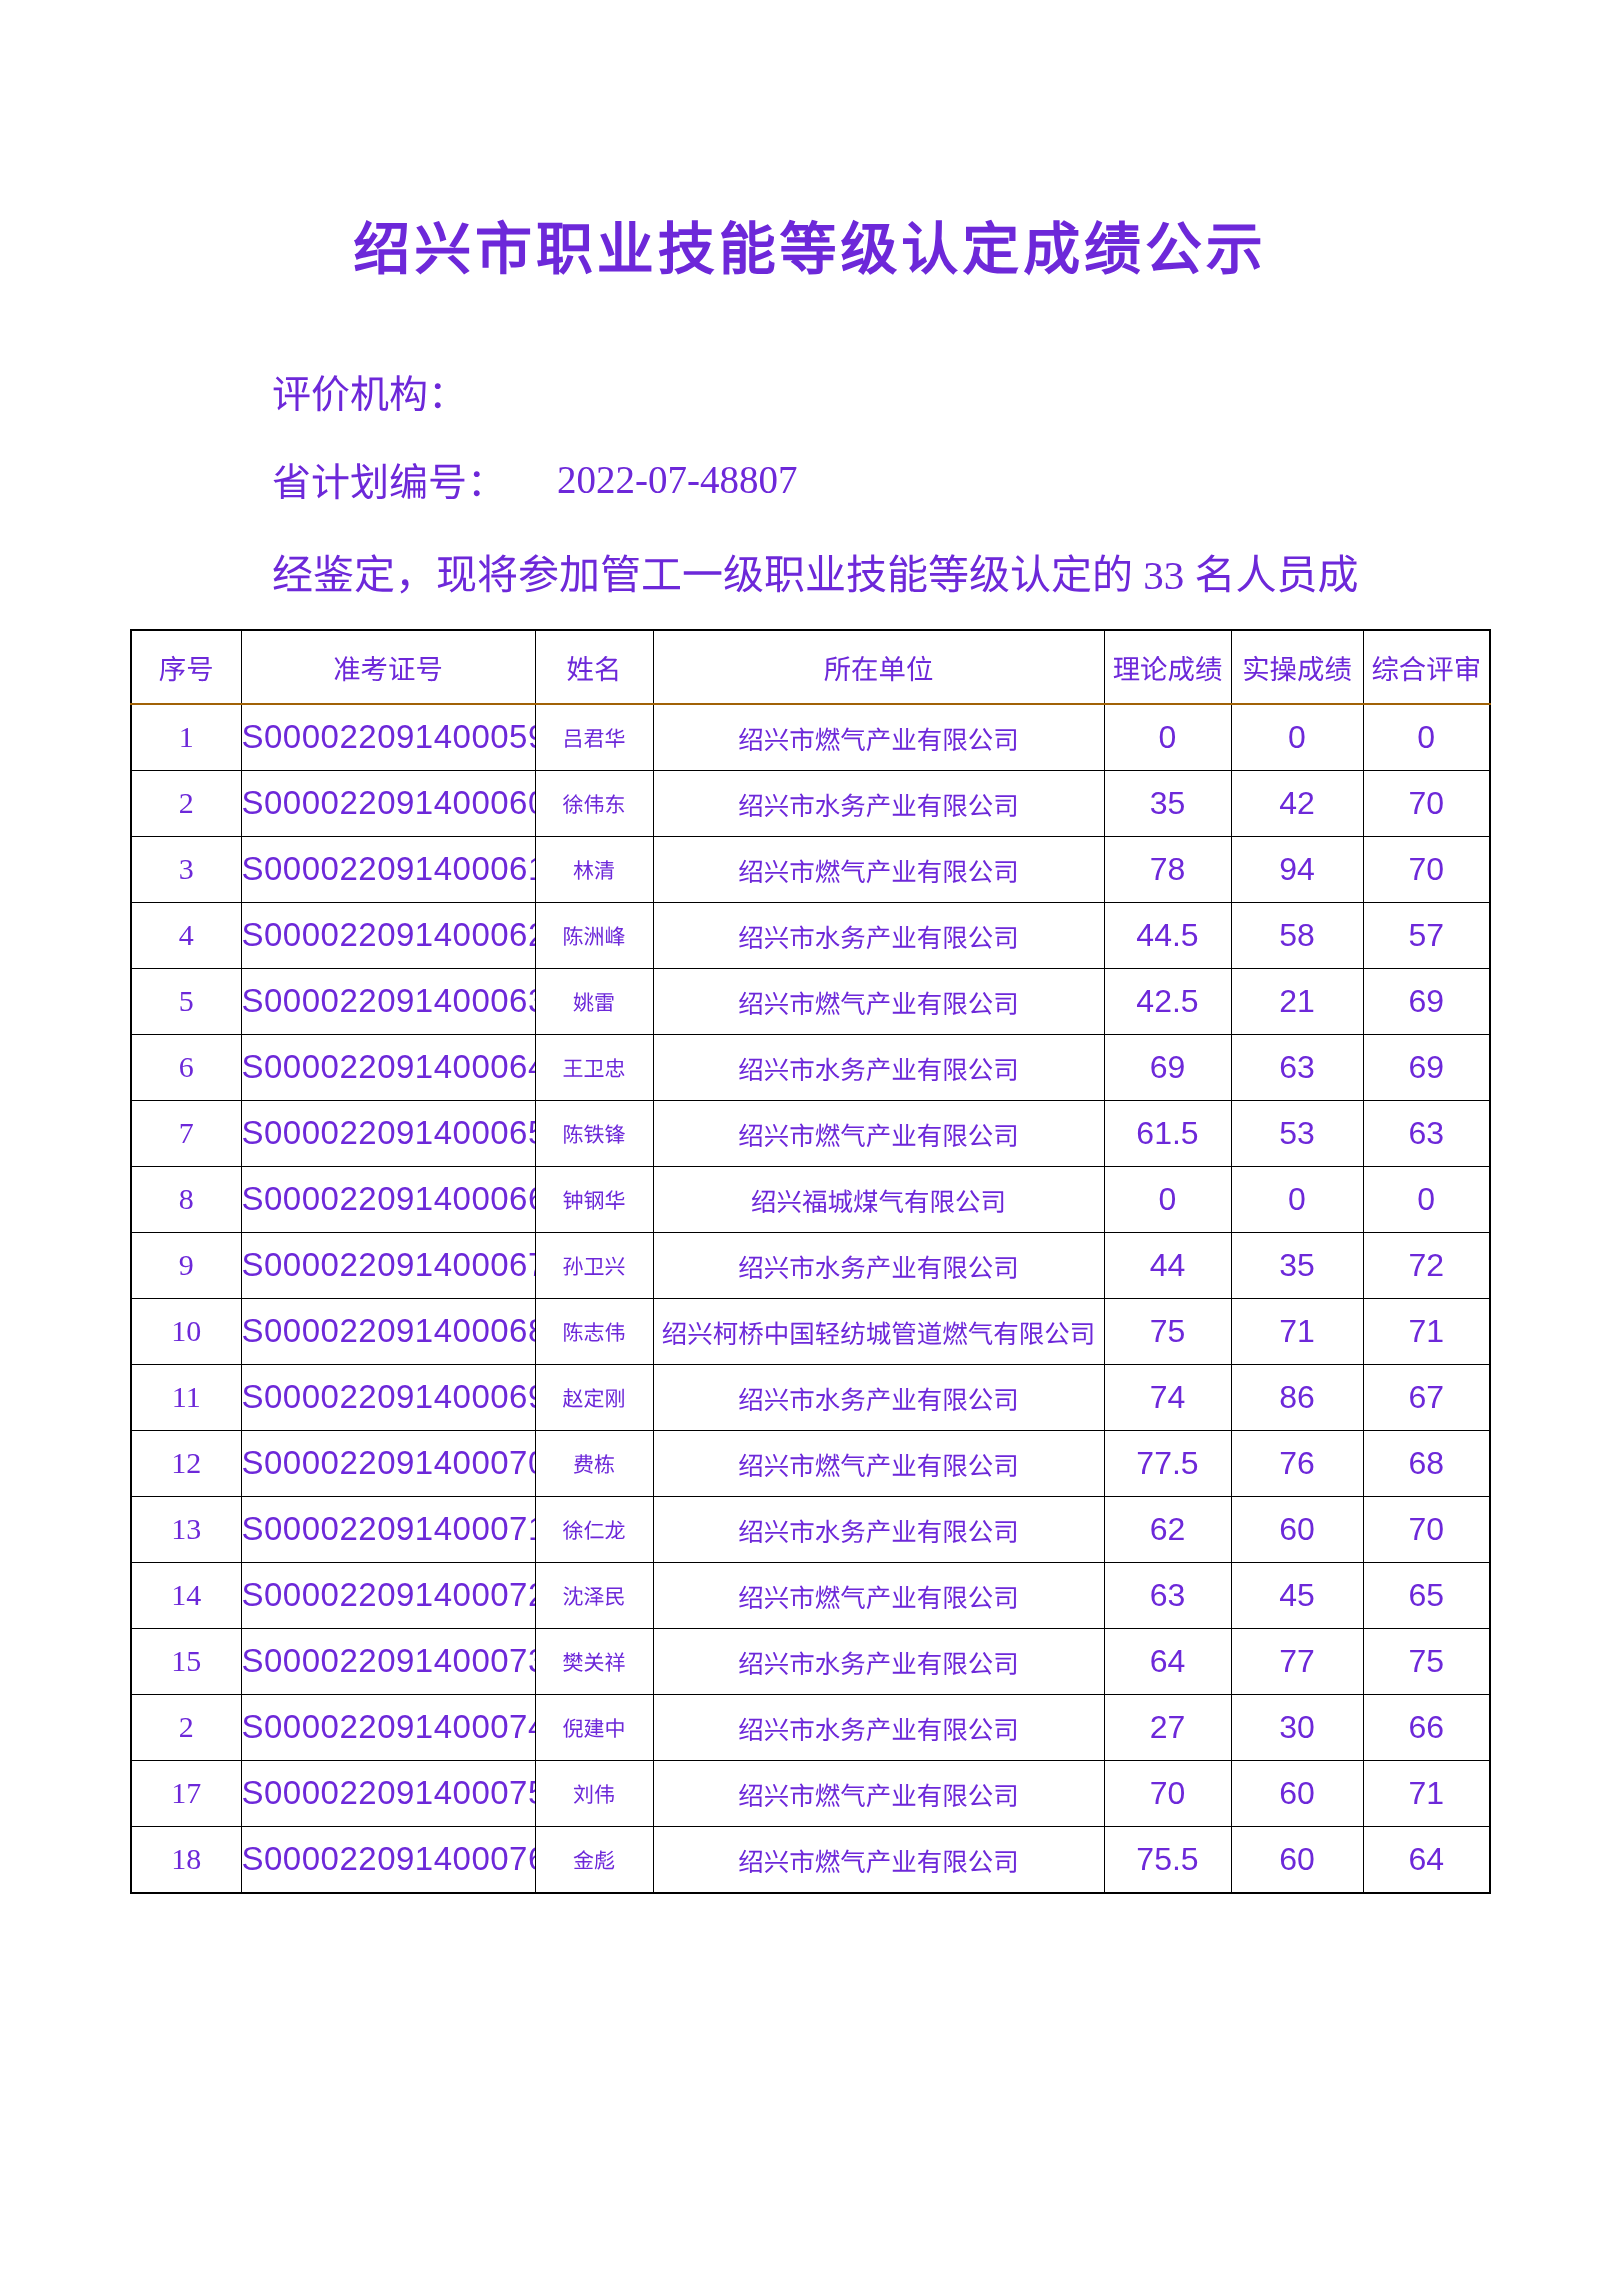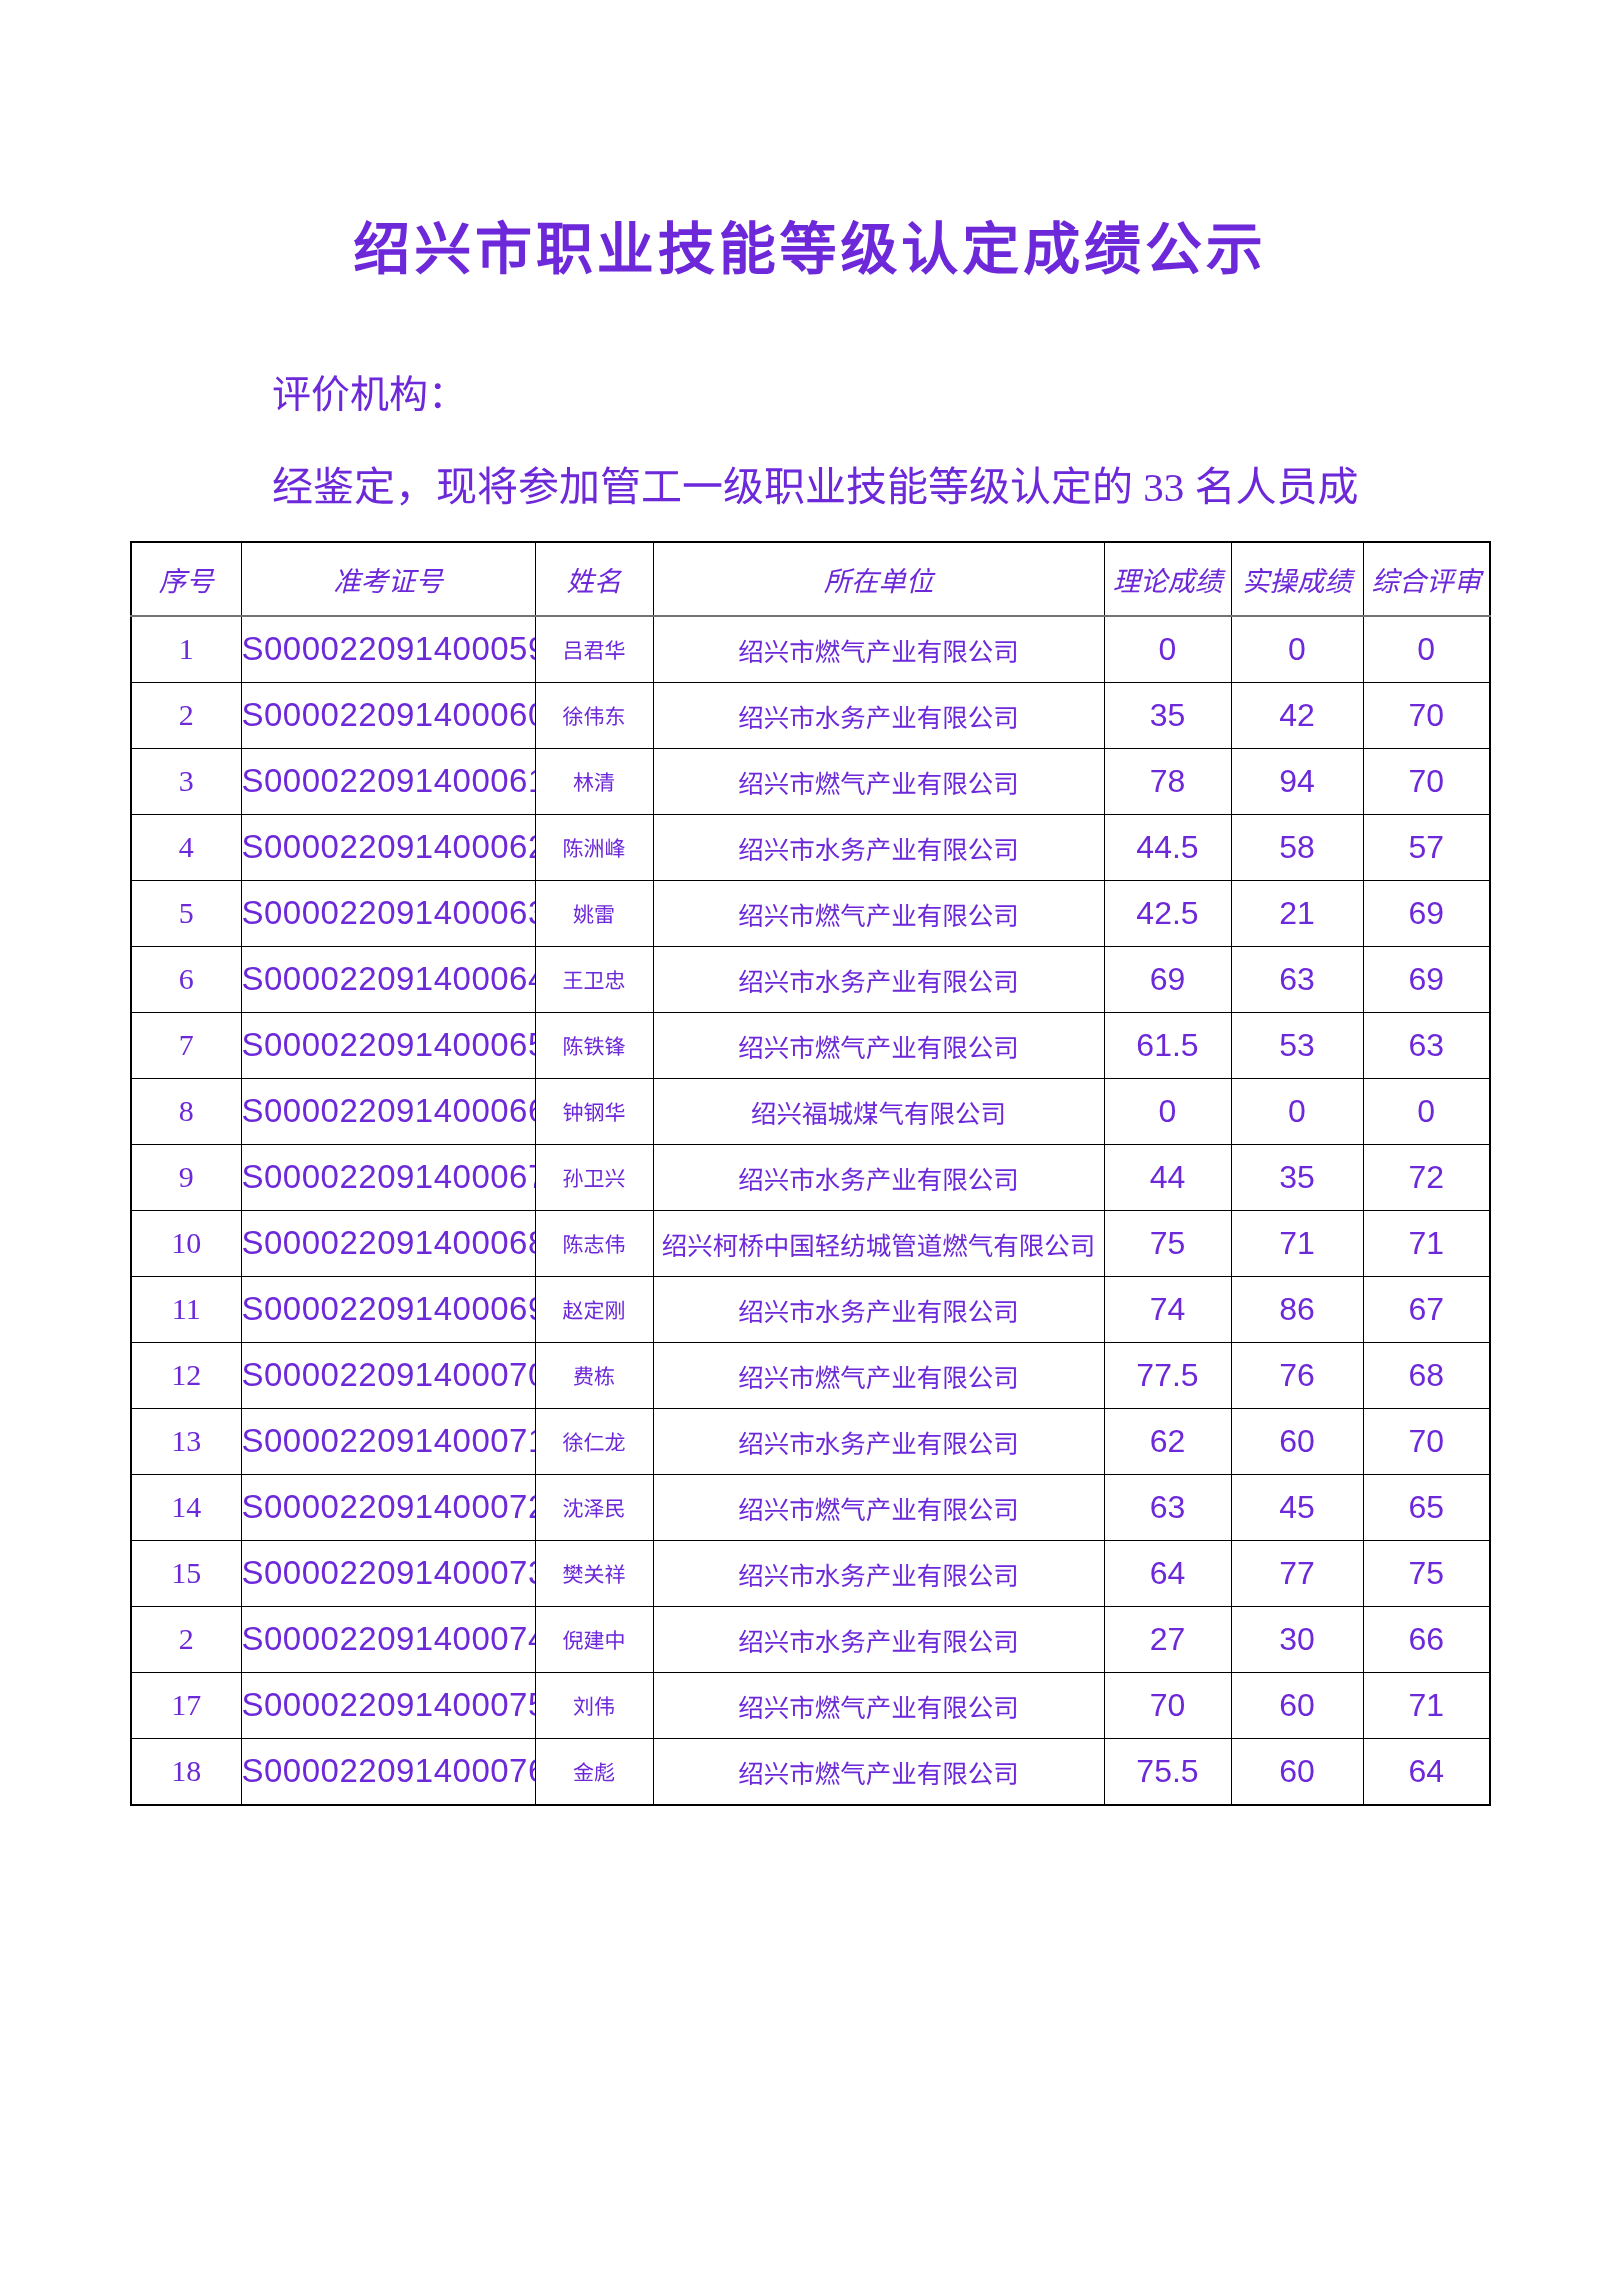--- a/index.html
+++ b/index.html
@@ -55,23 +55,22 @@
   table.results, table.results th, table.results td {
     border: 1px solid #000;
   }
   table.results { border: 2px solid #000; }
   table.results thead th {
     height: 72px;
     font-size: 27.4px;
     font-weight: normal;
     text-align: center;
     vertical-align: middle;
-    border-bottom: 2px solid #737373;
+    border-bottom: 2px solid #a16207;
     padding: 0;
-    font-style: italic;
   }
   table.results td {
     height: 65px;
     text-align: center;
     vertical-align: middle;
     padding: 0;
     overflow: hidden;
     white-space: nowrap;
   }
   td.c-index {
@@ -97,20 +96,24 @@
 <body>
 
 <div class="page">
   <div class="content">
 
     <h1 class="title">绍兴市职业技能等级认定成绩公示</h1>
 
     <div class="meta">
       <div class="meta-line">
         <span class="meta-label">评价机构：</span>
+      </div>
+      <div class="meta-line">
+        <span class="meta-label">省计划编号：</span>
+        <span class="meta-value">2022-07-48807</span>
       </div>
     </div>
 
     <div class="intro">
       <div class="intro-line indent">经鉴定，现将参加管工一级职业技能等级认定的 33 名人员成</div>
     </div>
 
     <table class="results">
       <colgroup>
         <col style="width:110px">

